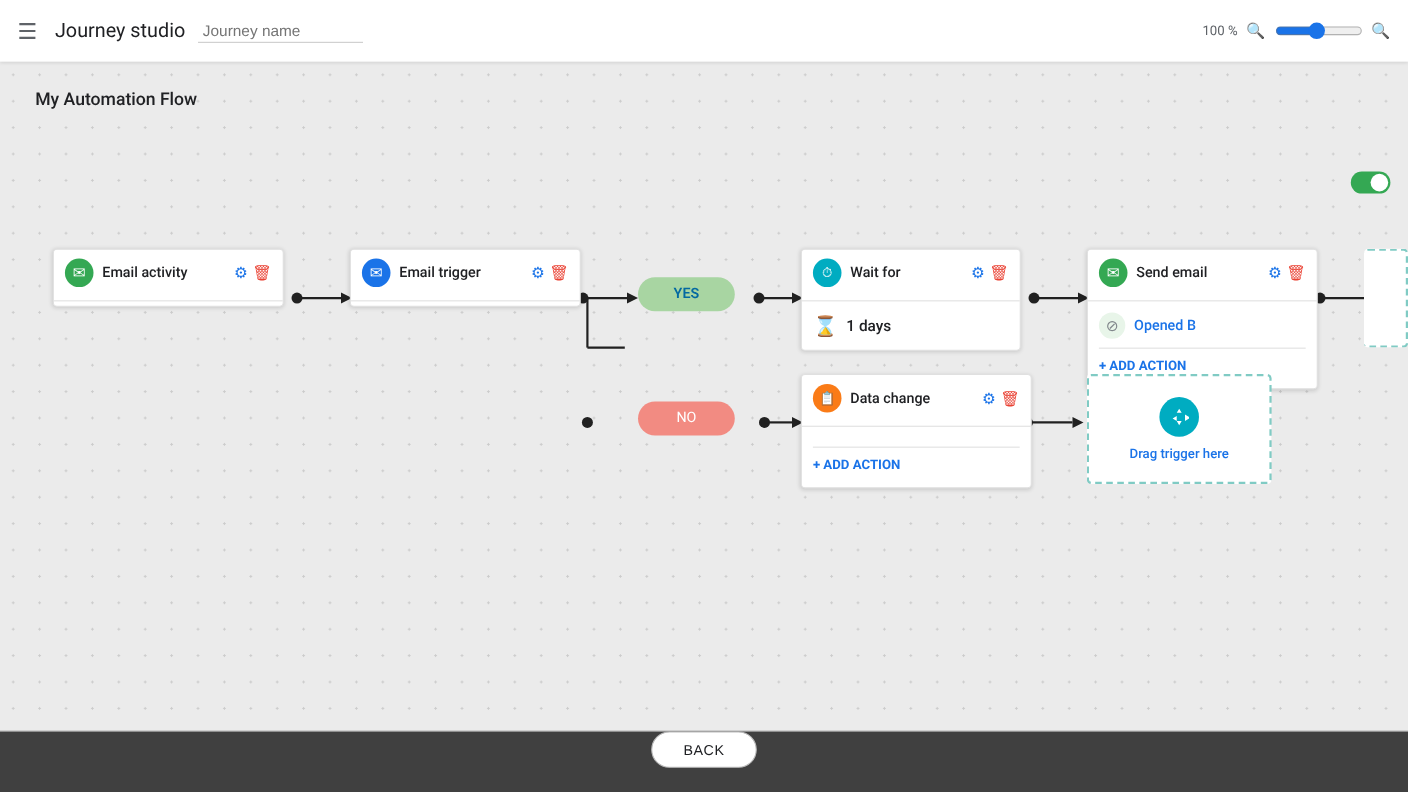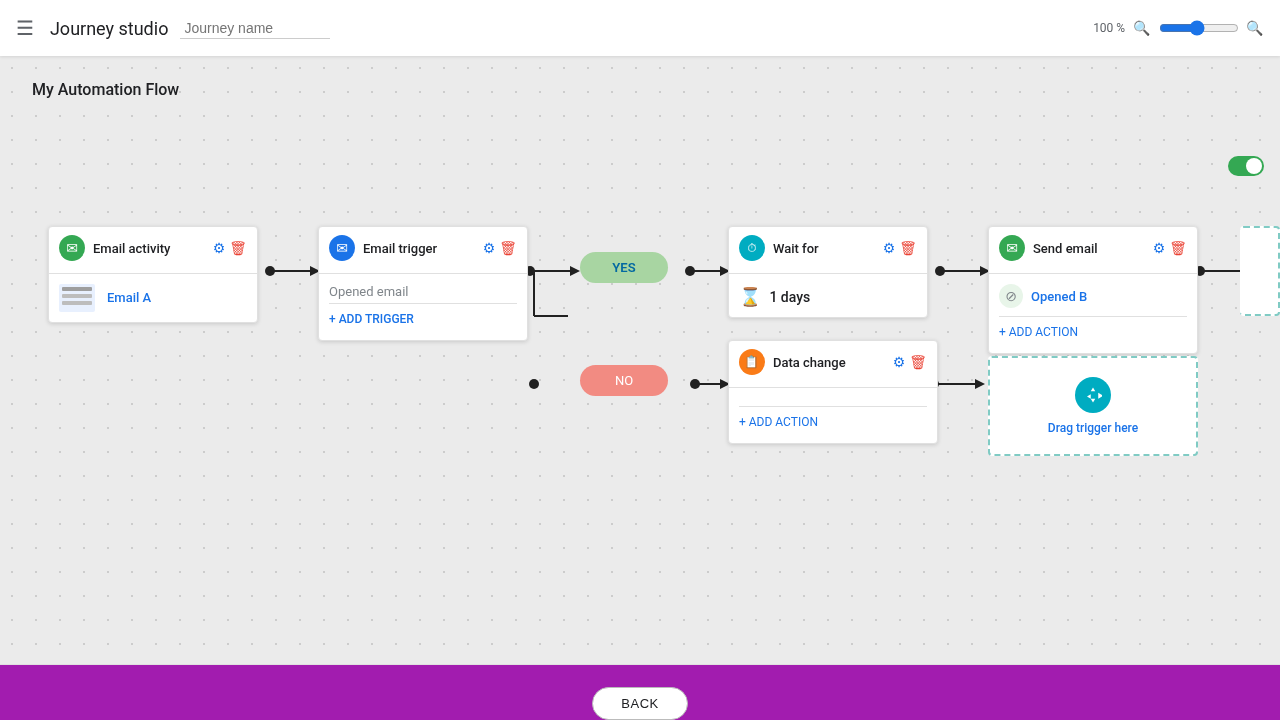--- a/index.html
+++ b/index.html
@@ -98,23 +98,23 @@
       top: 24px;
       left: 32px;
       font-size: 16px;
       font-weight: 500;
       color: #202124;
     }
 
     
     .bottom-bar {
       height: 56px;
-      background: #a21caf;
-      display: flex;
-      align-items: flex-end;
+      background: #404040;
+      display: flex;
+      align-items: flex-start;
       justify-content: center;
       border-top: 1px solid #e0e0e0;
     }
     .back-button {
       border: 1px solid #bbb;
       background: #fff;
       border-radius: 20px;
       padding: 8px 28px;
       font-size: 13px;
       font-weight: 500;
@@ -208,21 +208,21 @@
       font-weight: 500;
       cursor: pointer;
       padding: 4px 0;
     }
     .add-action-btn {
       display: inline-flex;
       align-items: center;
       gap: 4px;
       color: #1a73e8;
       font-size: 12px;
-      font-weight: 400;
+      font-weight: 700;
       cursor: pointer;
       padding: 4px 0;
     }
     .divider {
       height: 1px;
       background: #e0e0e0;
       margin: 4px 0;
     }
 
     
@@ -407,45 +407,32 @@
   <div class="node" style="width:210px; left:48px; top:170px;">
     <div class="node-header">
       <div class="node-icon green">✉</div>
       <span class="node-title">Email activity</span>
       <div class="node-action-icons">
         <span class="node-action-icon blue-icon">⚙</span>
         <span class="node-action-icon red-icon">🗑</span>
       </div>
     </div>
     <div class="divider"></div>
-    <div class="node-body">
-      <span class="email-thumbnail">
-        <div class="email-thumb-stripe dark"></div>
-        <div class="email-thumb-stripe"></div>
-        <div class="email-thumb-stripe"></div>
-      </span>
-      <span class="email-link">Email A</span>
-    </div>
   </div>
 
   <div class="node" style="width:210px; left:318px; top:170px;">
     <div class="node-header">
       <div class="node-icon blue">✉</div>
       <span class="node-title">Email trigger</span>
       <div class="node-action-icons">
         <span class="node-action-icon blue-icon">⚙</span>
         <span class="node-action-icon red-icon">🗑</span>
       </div>
     </div>
     <div class="divider"></div>
-    <div class="node-body">
-      <p class="trigger-text">Opened email</p>
-      <div class="divider"></div>
-      <div class="add-trigger-btn">+ ADD TRIGGER</div>
-    </div>
   </div>
 
   <div class="connector-yes" style="left:580px; top:196px; min-width:88px; text-align:center;">
     <span>YES</span>
   </div>
 
   <div class="connector-no" style="left:580px; top:309px; min-width:88px; text-align:center;">
     <span>NO</span>
   </div>
 
@@ -498,21 +485,21 @@
         <span class="node-action-icon red-icon">🗑</span>
       </div>
     </div>
     <div class="divider"></div>
     <div class="data-change-body">
       <div class="divider" style="margin-top:8px;"></div>
       <div class="add-action-btn">+ ADD ACTION</div>
     </div>
   </div>
 
-  <div class="drag-trigger-box" style="width:210px; height:100px; left:988px; top:300px;">
+  <div class="drag-trigger-box" style="width:168px; height:100px; left:988px; top:284px;">
     <div class="drag-icon">
       <svg width="18" height="18" viewBox="0 0 24 24" fill="white">
           <path d="M12 2l3 5H9l3-5zm0 20l-3-5h6l-3 5zm-8-8l5-3v6l-5-3zm20 0l-5 3V9l5 3z"></path>
         </svg>
     </div>
     <span class="drag-label">Drag trigger here</span>
   </div>
 
 </div>
 

